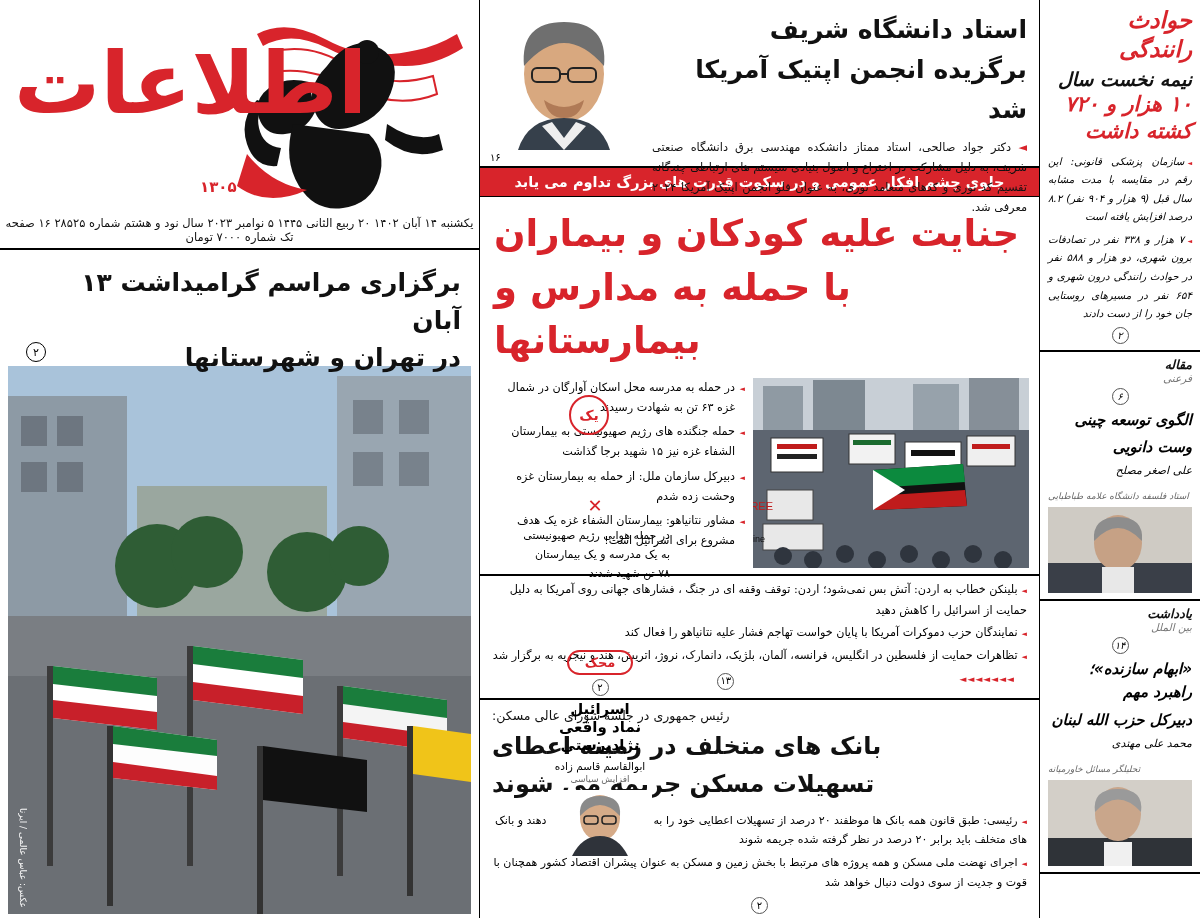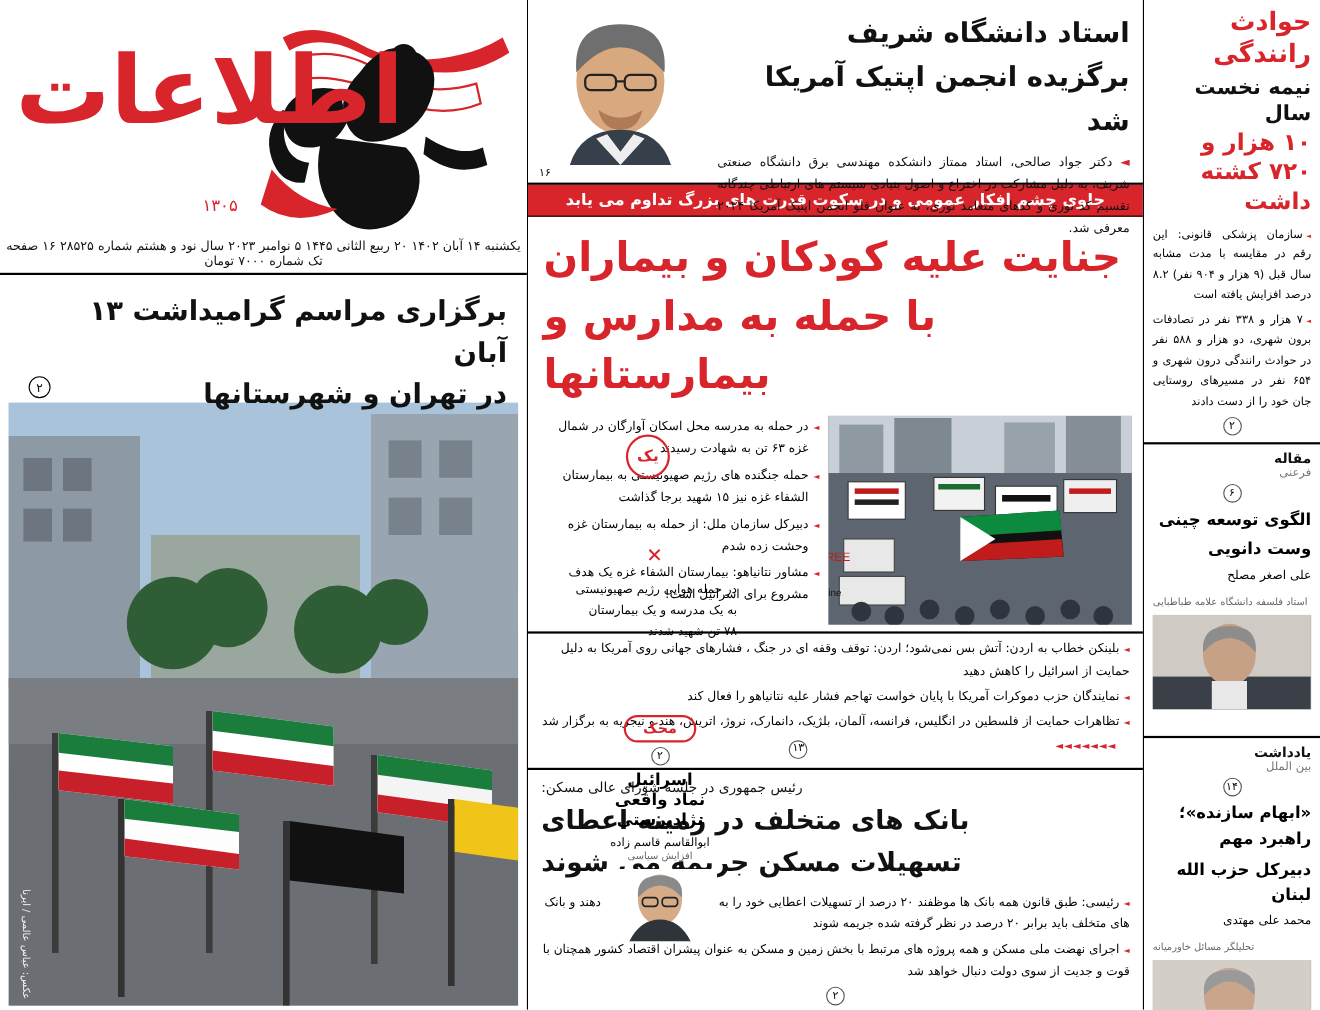--- a/index.html
+++ b/index.html
@@ -25,22 +25,22 @@
     border-bottom: 2px solid #000;
     overflow: hidden;
     background: #fff;
   }
   .masthead-title {
     position: absolute; left: 14px; top: 40px;
     font-size: 86px; font-weight: bold; color: #d8242b;
     letter-spacing: -2px; line-height: 1;
   }
   .masthead-year {
-    position: absolute; left: 184px; top: 178px;
-    font-size: 15px; color: #d8242b; font-weight: normal;
+    position: absolute; left: 200px; top: 178px;
+    font-size: 15px; color: #d8242b; font-weight: bold;
   }
   .masthead-art {
     position: absolute; right: 12px; top: 4px; width: 250px; height: 215px;
   }
   .dateline {
     position: absolute; bottom: 4px; right: 0; left: 0;
     text-align: center; font-size: 11.5px; color: #111; direction: rtl;
   }
   .lead-block { position: relative; flex: 1; overflow: hidden; }
   .lead-head {
@@ -127,31 +127,31 @@
   .sec .body { font-size: 11px; line-height: 1.8; margin-top: 7px; text-align: right; }
   .sec .body p { margin-bottom: 3px; }
   .sec .body p:before { content: "◄"; color: #d8242b; font-size: 7px; margin-left: 4px; }
   .pagedot {
     width: 17px; height: 17px; border-radius: 50%; border: 1px solid #555;
     font-size: 10px; display: flex; align-items: center; justify-content: center;
     margin: 4px auto 0 auto;
   }
 
   
-  .col-left { width: 160px; height: 734px; display: flex; flex-direction: column; }
+  .col-left { width: 160px; height: 734px; display: flex; flex-direction: column; font-style: italic; }
   .accidents {
     border-bottom: 2px solid #000; padding: 6px 8px 6px 8px;
   }
   .accidents .t1 { color: #d8242b; font-size: 23px; font-weight: bold; text-align: right; line-height: 1.25; }
   .accidents .t2 { color: #111; font-size: 19px; font-weight: bold; text-align: right; line-height: 1.3; margin-top: 3px; }
   .accidents .t3 { color: #d8242b; font-size: 21px; font-weight: bold; text-align: right; line-height: 1.3; }
   .accidents .bodytxt { font-size: 10.3px; line-height: 1.8; text-align: justify; margin-top: 6px; }
   .accidents .bodytxt p { margin-bottom: 4px; }
   .accidents .bodytxt p:before { content: "◄"; color: #d8242b; font-size: 6px; margin-left: 3px; }
-  .opinion { border-bottom: 2px solid #000; padding: 5px 8px 24px 8px; text-align: center; }
+  .opinion { border-bottom: 2px solid #000; padding: 5px 8px 6px 8px; text-align: center; }
   .opinion .lbl { font-size: 12.5px; color: #111; font-weight: bold; text-align: right; }
   .opinion .sub { font-size: 10.5px; color: #777; text-align: right; }
   .opinion .hd { font-size: 15px; font-weight: bold; line-height: 1.55; margin-top: 4px; text-align: right; }
   .opinion .byline { font-size: 11px; margin-top: 5px; text-align: right; }
   .opinion .role { font-size: 9px; color: #666; margin-top: 14px; text-align: left; }
   .mini-photo { width: 100%; height: 86px; margin-top: 6px; overflow: hidden; background:#b9b4ae; }
   .stamp {
     width: 40px; height: 40px; border-radius: 50%; border: 2px solid #d8242b;
     color: #d8242b; font-weight: bold; font-size: 14px;
     display: flex; align-items: center; justify-content: center;

